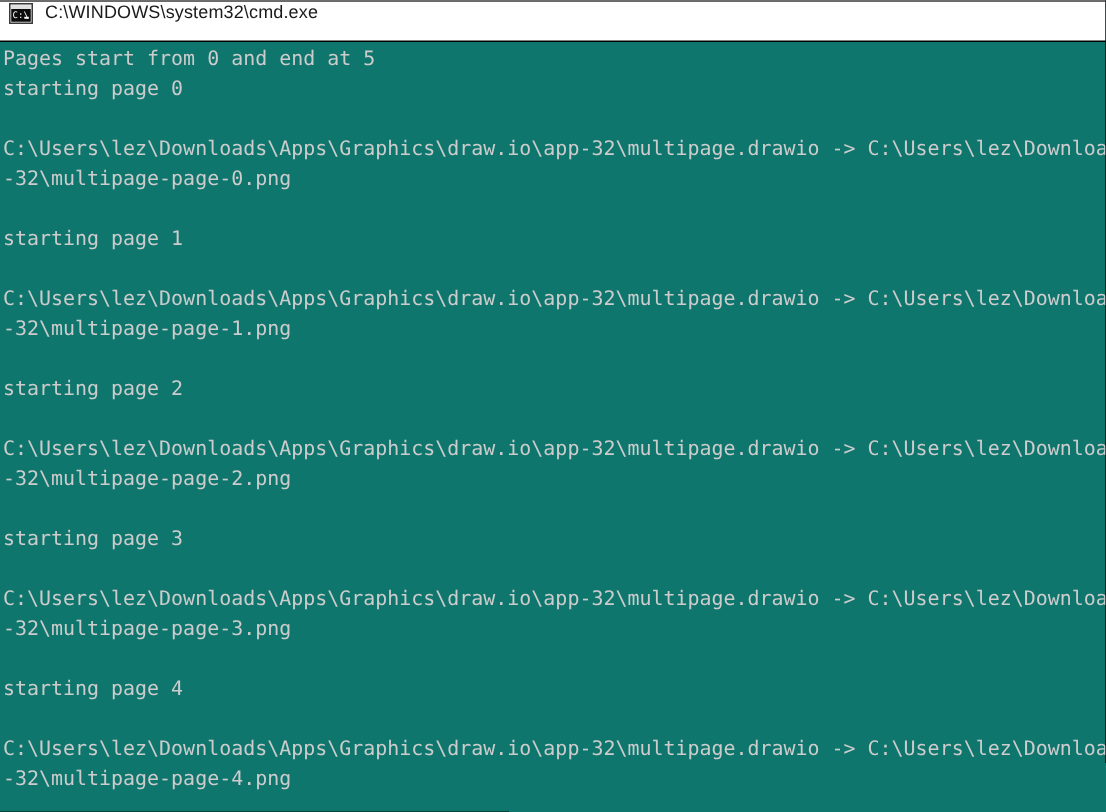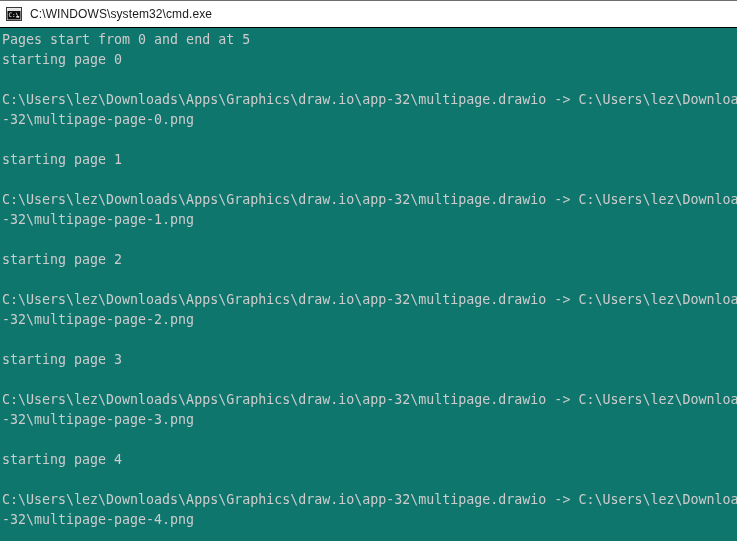--- a/index.html
+++ b/index.html
@@ -22,21 +22,21 @@
     box-sizing: border-box;
     border-top: 1px solid #6e6e6e;
     overflow: hidden;
   }
 
   
   #titlebar {
     height: 26px;
     background: #ffffff;
     display: flex;
-    align-items: center;
+    align-items: flex-start;
     padding-left: 6px;
     box-sizing: border-box;
     position: relative;
     overflow: hidden;
   }
 
   #title-icon {
     width: 16px;
     height: 16px;
     flex: 0 0 16px;

